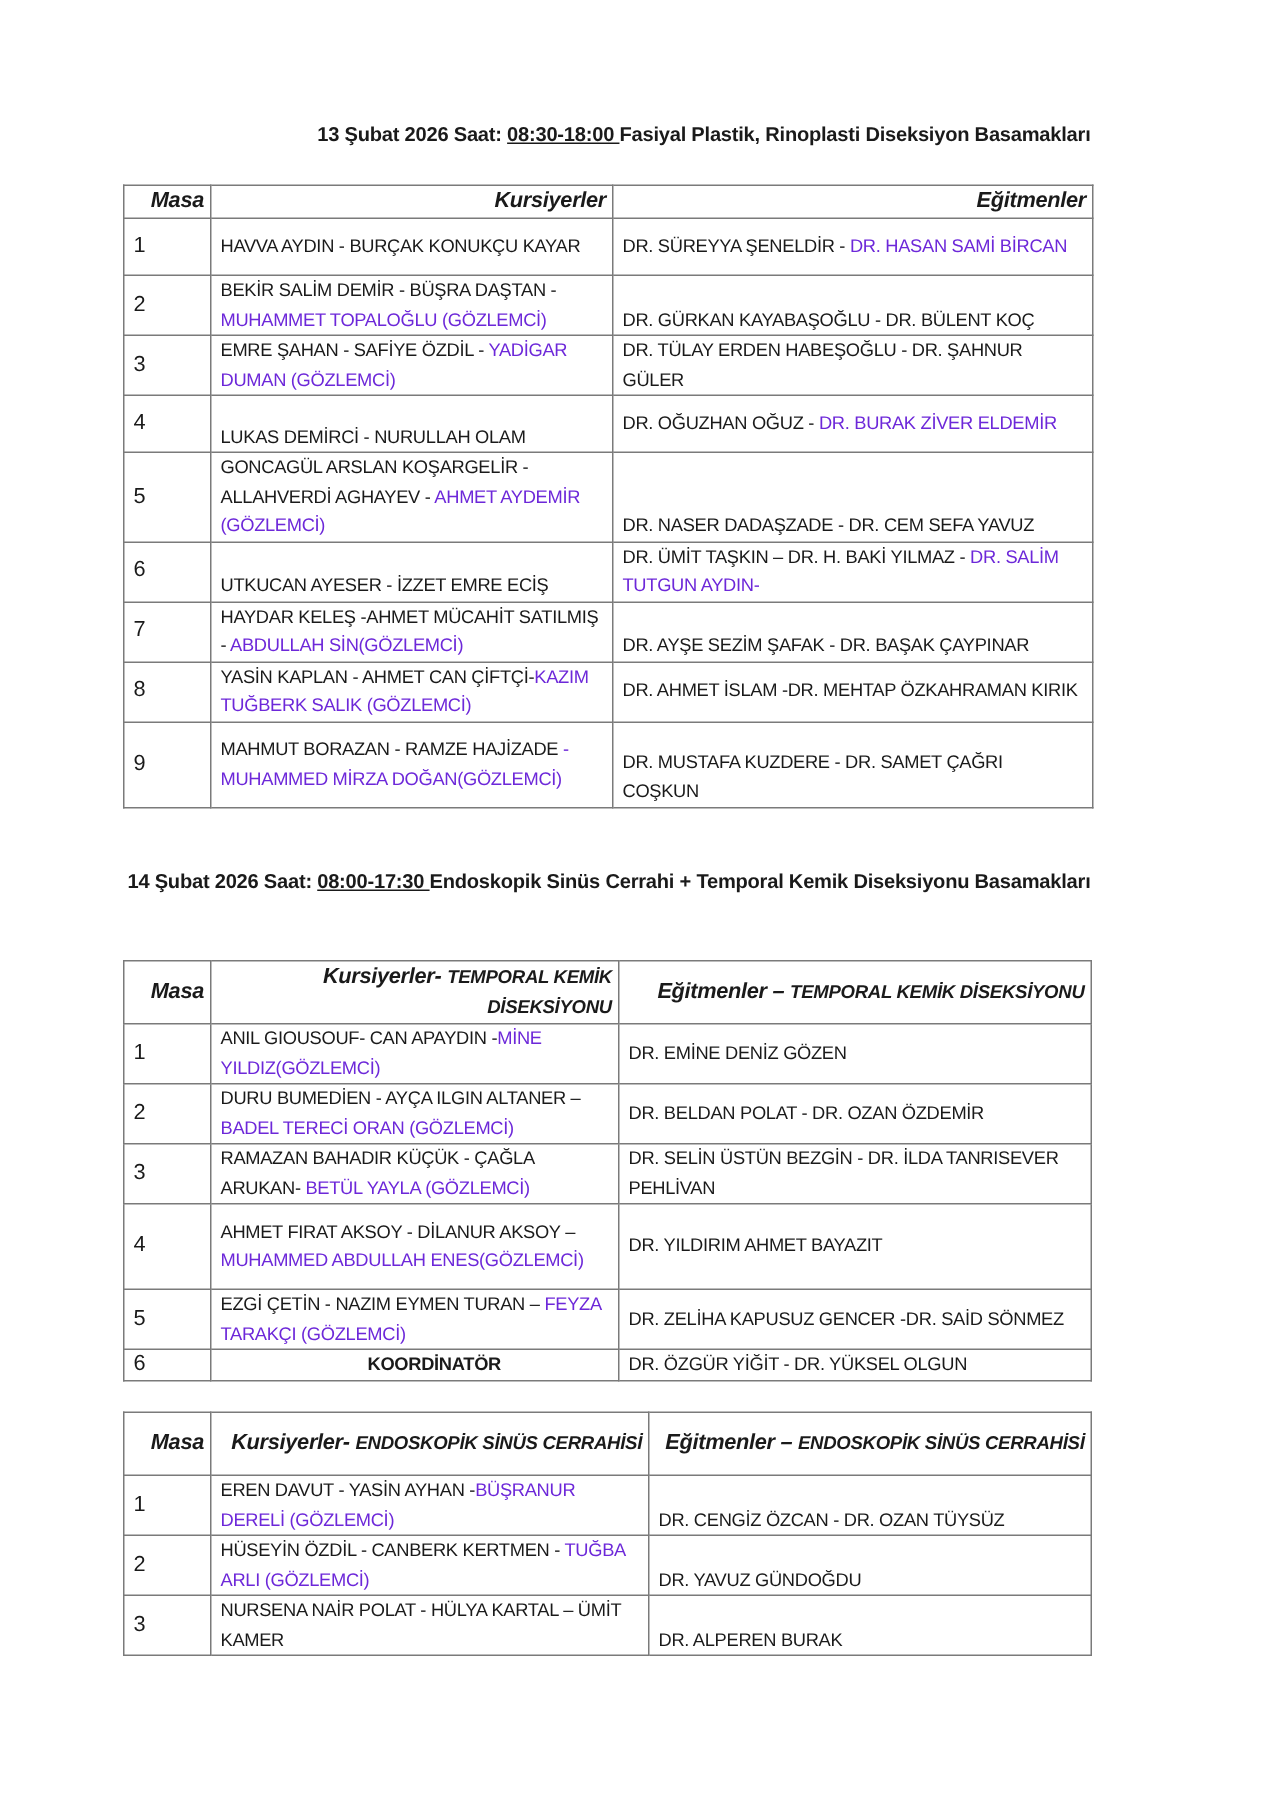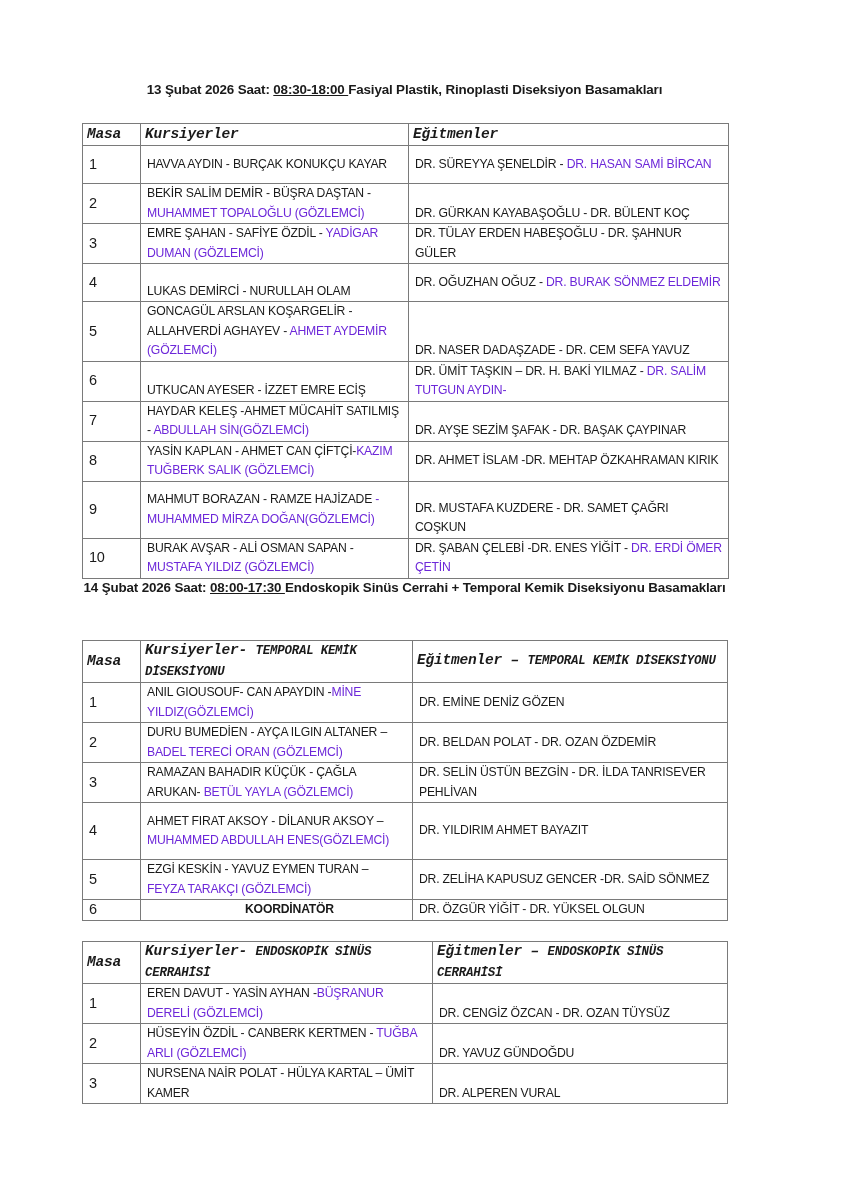--- a/index.html
+++ b/index.html
@@ -1,24 +1,24 @@
 <!DOCTYPE html>
 <html><head>
 <meta charset="utf-8">
 <style>
   html, body { margin: 0; padding: 0; background: #ffffff; }
   body { width: 849px; height: 1200px; position: relative; overflow: hidden;
          font-family: "Liberation Sans", "DejaVu Sans", sans-serif; color: #1a1a1a; }
-  .heading { position: absolute; left: 82px; width: 645px; text-align: center;
+  .heading { position: absolute; left: 82px; width: 645px; text-align: right;
              font-weight: bold; font-size: 13.4px; line-height: 19.5px; letter-spacing: -0.15px; }
   .heading .time { text-decoration: underline; }
   table { position: absolute; border-collapse: collapse; table-layout: fixed; }
   td, th { border: 1px solid #7a7a7a; padding: 0 6px; vertical-align: middle;
            font-size: 12.2px; line-height: 19.5px; letter-spacing: -0.2px; }
-  th { font-style: italic; font-weight: bold; font-size: 14.5px; text-align: left; padding: 0 4px; font-family: Liberation Mono, monospace; }
+  th { font-style: italic; font-weight: bold; font-size: 14.5px; text-align: right; padding: 0 4px; }
   th .sub { font-size: 12.4px; }
   td.num { font-size: 14.5px; padding-left: 6px; }
   td.bottom { vertical-align: bottom; }
   td.center { text-align: center; font-weight: bold; padding-left: 32px; }
   .red { color: #6d28d9; }
   #t1 { left: 82px; top: 123px; width: 646px; }
   #t2 { left: 82px; top: 640px; width: 645px; }
   #t3 { left: 82px; top: 941px; width: 645px; }
   .h23 { height: 22px; }
   .h39 { height: 38px; }
@@ -60,21 +60,21 @@
 
   <tr class="h39">
     <td class="num">3</td>
     <td><span>EMRE ŞAHAN - SAFİYE ÖZDİL - </span><span class="red">YADİGAR DUMAN  (GÖZLEMCİ)</span></td>
     <td><span>DR. TÜLAY ERDEN HABEŞOĞLU - DR. ŞAHNUR GÜLER</span><span class="red"></span></td>
   </tr>
 
   <tr class="h39">
     <td class="num">4</td>
     <td class="bottom"><span>LUKAS DEMİRCİ - NURULLAH OLAM</span><span class="red"></span></td>
-    <td><span>DR. OĞUZHAN OĞUZ -  </span><span class="red">DR. BURAK SÖNMEZ ELDEMİR</span></td>
+    <td><span>DR. OĞUZHAN OĞUZ -  </span><span class="red">DR. BURAK ZİVER ELDEMİR</span></td>
   </tr>
 
   <tr class="h58">
     <td class="num">5</td>
     <td><span>GONCAGÜL ARSLAN KOŞARGELİR - ALLAHVERDİ AGHAYEV - </span><span class="red">AHMET AYDEMİR (GÖZLEMCİ)</span></td>
     <td class="bottom"><span>DR. NASER DADAŞZADE - DR. CEM SEFA YAVUZ</span><span class="red"></span></td>
   </tr>
 
   <tr class="h39">
     <td class="num">6</td>
@@ -93,25 +93,20 @@
     <td><span>YASİN KAPLAN - AHMET CAN ÇİFTÇİ-</span><span class="red">KAZIM TUĞBERK SALIK (GÖZLEMCİ)</span></td>
     <td><span>DR. AHMET İSLAM -DR. MEHTAP ÖZKAHRAMAN KIRIK</span><span class="red"></span></td>
   </tr>
 
   <tr class="h58">
     <td class="num">9</td>
     <td><span>MAHMUT BORAZAN - RAMZE HAJİZADE </span><span class="red">-MUHAMMED MİRZA DOĞAN(GÖZLEMCİ)</span></td>
     <td class="bottom"><span>DR. MUSTAFA KUZDERE - DR. SAMET ÇAĞRI COŞKUN</span><span class="red"></span></td>
   </tr>
 
-  <tr class="h39">
-    <td class="num">10</td>
-    <td><span>BURAK AVŞAR - ALİ OSMAN SAPAN - </span><span class="red">MUSTAFA YILDIZ  (GÖZLEMCİ)</span></td>
-    <td><span>DR. ŞABAN ÇELEBİ -DR. ENES YİĞİT - </span><span class="red">DR. ERDİ ÖMER ÇETİN</span></td>
-  </tr>
 </tbody>
   </table>
 
 <div class="heading" style="top:578px;">
   <span>14 Şubat 2026 Saat: </span><span class="time">08:00-17:30 </span><span>Endoskopik Sinüs Cerrahi + Temporal Kemik Diseksiyonu Basamakları</span>
 </div>
 
 <table id="t2">
   <colgroup>
       <col style="width:58px">
@@ -139,21 +134,21 @@
     <td><span>RAMAZAN BAHADIR KÜÇÜK - ÇAĞLA ARUKAN- </span><span class="red">BETÜL YAYLA (GÖZLEMCİ)</span></td>
     <td>DR. SELİN ÜSTÜN BEZGİN -  DR. İLDA TANRISEVER PEHLİVAN</td>
   </tr>
   <tr class="h58">
     <td class="num">4</td>
     <td><span>AHMET FIRAT AKSOY - DİLANUR AKSOY – </span><span class="red">MUHAMMED ABDULLAH ENES(GÖZLEMCİ)</span></td>
     <td>DR. YILDIRIM AHMET BAYAZIT</td>
   </tr>
   <tr class="h39">
     <td class="num">5</td>
-    <td><span>EZGİ KESKİN - YAVUZ EYMEN TURAN – </span><span class="red">FEYZA TARAKÇI (GÖZLEMCİ)</span></td>
+    <td><span>EZGİ ÇETİN - NAZIM EYMEN TURAN – </span><span class="red">FEYZA TARAKÇI (GÖZLEMCİ)</span></td>
     <td>DR. ZELİHA KAPUSUZ GENCER -DR. SAİD SÖNMEZ</td>
   </tr>
   <tr class="h20">
     <td class="num">6</td>
     <td class="center">KOORDİNATÖR</td>
     <td>DR. ÖZGÜR YİĞİT - DR. YÜKSEL OLGUN</td>
   </tr>
 </tbody>
   </table>
 
@@ -175,16 +170,16 @@
     <td class="bottom">DR. CENGİZ ÖZCAN - DR. OZAN TÜYSÜZ</td>
   </tr>
   <tr class="h39">
     <td class="num">2</td>
     <td><span>HÜSEYİN ÖZDİL - CANBERK KERTMEN  - </span><span class="red">TUĞBA ARLI (GÖZLEMCİ)</span></td>
     <td class="bottom">DR. YAVUZ GÜNDOĞDU</td>
   </tr>
   <tr class="h39">
     <td class="num">3</td>
     <td><span>NURSENA NAİR POLAT - HÜLYA KARTAL – ÜMİT KAMER</span><span class="red"></span></td>
-    <td class="bottom">DR. ALPEREN VURAL</td>
+    <td class="bottom">DR. ALPEREN BURAK</td>
   </tr>
 </tbody>
   </table>
 
 </body></html>

